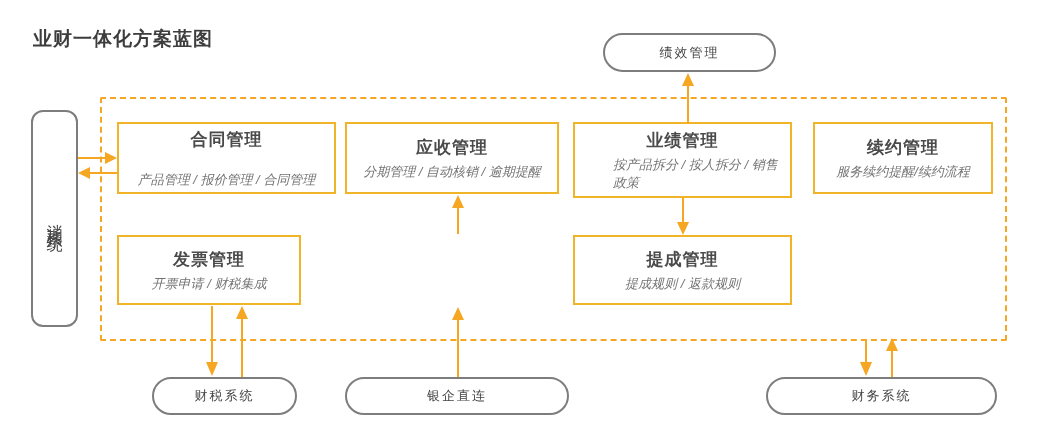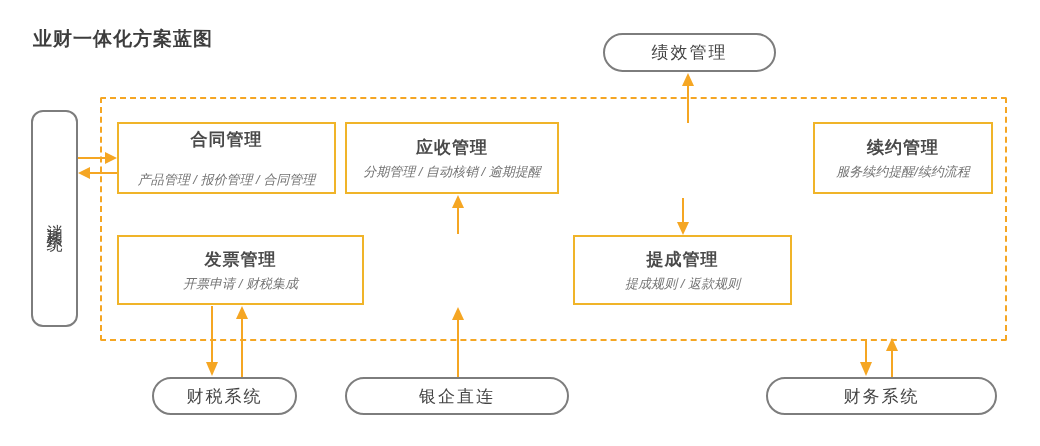--- a/index.html
+++ b/index.html
@@ -11,21 +11,21 @@
     position:absolute;left:33px;top:26px;font-size:19px;font-weight:bold;color:#3d3d3d;
     letter-spacing:1px;
   }
   .boundary{
     position:absolute;left:100px;top:97px;width:903px;height:240px;
     border:2px dashed #f5a623;border-radius:2px;background:transparent;
   }
   .pill{
     position:absolute;border:2px solid #7d7d7d;border-radius:20px;background:#ffffff;
     display:flex;align-items:center;justify-content:center;
-    font-size:17px;color:#444444;letter-spacing:2px;box-sizing:border-box;
+    font-size:13px;color:#444444;letter-spacing:2px;box-sizing:border-box;
   }
   .vsys{
     position:absolute;left:31px;top:110px;width:47px;height:217px;
     border:2px solid #7d7d7d;border-radius:12px;background:#ffffff;box-sizing:border-box;
     display:flex;align-items:center;justify-content:center;
   }
   .vsys span{
     writing-mode:vertical-rl;font-size:16px;color:#444444;letter-spacing:4px;line-height:1;
   }
   .module{
@@ -60,26 +60,30 @@
   </div>
 
   <div class="module" style="left:117px;top:122px;width:219px;height:72px;gap:16px;">
     <div class="m-title">合同管理</div>
     <div class="m-sub">产品管理 / 报价管理 / 合同管理</div>
   </div>
   <div class="module" style="left:345px;top:122px;width:214px;height:72px;">
     <div class="m-title">应收管理</div>
     <div class="m-sub">分期管理 / 自动核销 / 逾期提醒</div>
   </div>
+  <div class="module" style="left:573px;top:122px;width:219px;height:76px;">
+    <div class="m-title">业绩管理</div>
+    <div class="m-sub wrap-left">按产品拆分 / 按人拆分 / 销售政策</div>
+  </div>
   <div class="module" style="left:813px;top:122px;width:180px;height:72px;">
     <div class="m-title">续约管理</div>
     <div class="m-sub">服务续约提醒/续约流程</div>
   </div>
 
-  <div class="module" style="left:117px;top:235px;width:247px;height:70px;">
+  <div class="module" style="left:117px;top:235px;width:184px;height:70px;">
     <div class="m-title">发票管理</div>
     <div class="m-sub">开票申请 / 财税集成</div>
   </div>
   <div class="module" style="left:573px;top:235px;width:219px;height:70px;">
     <div class="m-title">提成管理</div>
     <div class="m-sub">提成规则 / 返款规则</div>
   </div>
 
   <div class="pill" style="left:152px;top:377px;width:145px;height:38px;">
     <span>财税系统</span>

